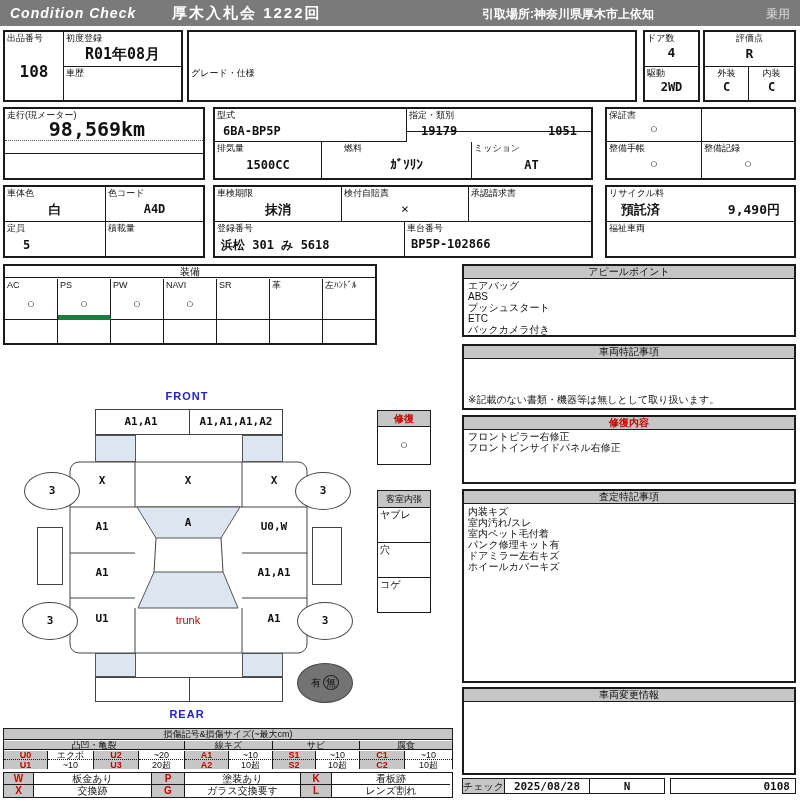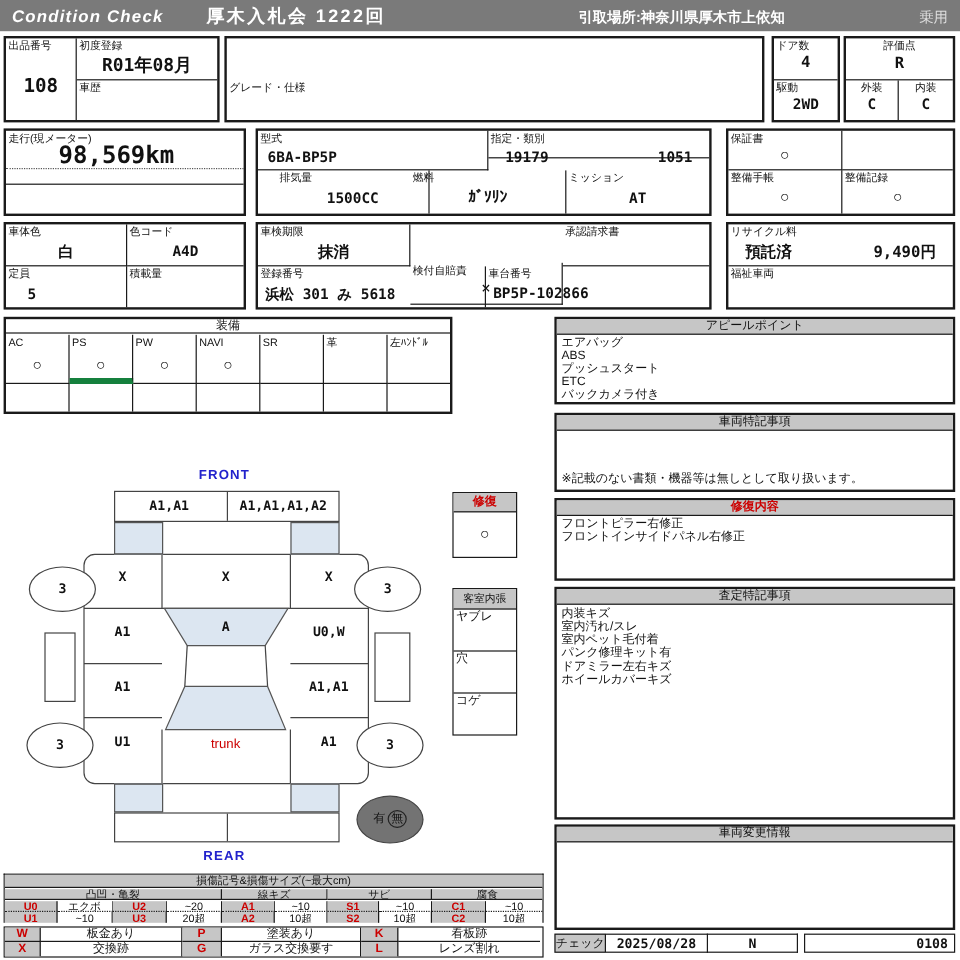--- a/index.html
+++ b/index.html
@@ -105,21 +105,21 @@
   <div class="box" style="left:213px;top:107px;width:380px;height:73px;">
     <div class="cell br bb" style="left:0;top:0;width:192px;height:33px;">
       <div class="lbl">型式</div>
       <div class="val" style="left:8px;top:15px;font-size:12px;">6BA-BP5P</div>
     </div>
     <div class="cell bb" style="left:192px;top:0;width:184px;height:23px;">
       <div class="lbl">指定・類別</div>
       <div class="val" style="left:14px;top:15px;font-size:12px;">19179</div>
       <div class="val" style="right:14px;top:15px;font-size:12px;">1051</div>
     </div>
-    <div class="cell br" style="left:16px;top:33px;width:127px;height:36px;padding-left:40px;">
+    <div class="cell br" style="left:0;top:33px;width:107px;height:36px;padding-left:40px;">
       <div class="lbl">排気量</div>
       <div class="val" style="left:0;right:0;top:16px;text-align:center;font-size:12px;">1500CC</div>
     </div>
     <div class="cell br" style="left:127px;top:33px;width:130px;height:36px;">
       <div class="lbl">燃料</div>
       <div class="val" style="left:0;right:0;top:15px;text-align:center;font-size:13px;">ｶﾞｿﾘﾝ</div>
     </div>
     <div class="cell" style="left:257px;top:33px;width:119px;height:36px;">
       <div class="lbl">ミッション</div>
       <div class="val" style="left:0;right:0;top:16px;text-align:center;font-size:12px;">AT</div>
@@ -159,21 +159,21 @@
       <div class="lbl">積載量</div>
       <div class="val" style="left:8px;top:16px;font-size:12px;"></div>
     </div>
   </div>
 
   <div class="box" style="left:213px;top:185px;width:380px;height:73px;">
     <div class="cell br bb" style="left:0;top:0;width:127px;height:35px;">
       <div class="lbl">車検期限</div>
       <div class="val" style="left:0;right:0;top:14px;text-align:center;font-size:13px;">抹消</div>
     </div>
-    <div class="cell br bb" style="left:127px;top:0;width:127px;height:35px;margin-top:32px;">
+    <div class="cell br bb" style="left:127px;top:0;width:127px;height:35px;">
       <div class="lbl">検付自賠責</div>
       <div class="val" style="left:0;right:0;top:14px;text-align:center;font-size:13px;font-weight:normal;">×</div>
     </div>
     <div class="cell bb" style="left:254px;top:0;width:122px;height:35px;">
       <div class="lbl">承認請求書</div>
       <div class="val" style="left:8px;top:14px;font-size:12px;"></div>
     </div>
     <div class="cell br" style="left:0;top:35px;width:190px;height:34px;">
       <div class="lbl">登録番号</div>
       <div class="val" style="left:6px;top:15px;font-size:12px;">浜松  301 み 5618</div>

